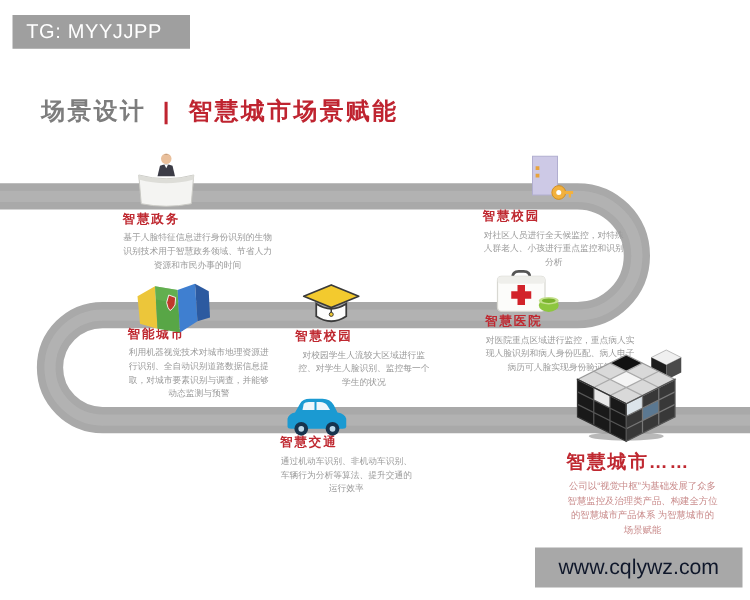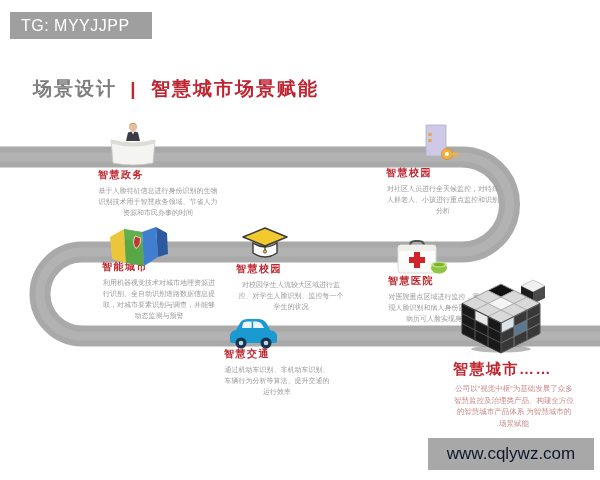--- a/index.html
+++ b/index.html
@@ -20,21 +20,21 @@
   
   .section{position:absolute;z-index:3;}
   .icon{position:absolute;}
   .sec-title{margin:0;font-size:10px;font-weight:bold;color:#bf2830;letter-spacing:1.5px;white-space:nowrap;}
   .sec-desc{margin:4px 0 0 0;font-size:7px;line-height:1.55;color:#9a9a9a;text-align:center;}
   .s1{left:98px;top:168px;width:120px;}  .s1 .icon{left:4px;top:-48px;width:62px;height:46px;}
   .s2{left:242px;top:164px;width:116px;} .s2 .icon{left:14px;top:-52px;width:36px;height:52px;}
   .s3{left:386px;top:166px;width:114px;} .s3 .icon{left:28px;top:-42px;width:46px;height:38px;}
   .s4{left:102px;top:260px;width:114px;} .s4 .icon{left:6px;top:-36px;width:62px;height:44px;}
   .s5{left:236px;top:262px;width:110px;} .s5 .icon{left:4px;top:-36px;width:50px;height:38px;}
-  .s6{left:388px;top:274px;width:120px;} .s6 .icon{left:6px;top:-36px;width:54px;height:40px;}
+  .s6{left:388px;top:250px;width:120px;} .s6 .icon{left:6px;top:-36px;width:54px;height:40px;}
   .s7{left:102px;top:344px;width:100px;} .s7 .icon{left:14px;top:-38px;width:52px;height:40px;}
   .s8{left:224px;top:347px;width:106px;} .s8 .icon{left:2px;top:-36px;width:54px;height:42px;}
   .s9{left:453px;top:348px;width:122px;margin-top:12px;} .s9 .icon{left:2px;top:-84px;width:96px;height:78px;}
   .s9 .sec-title{font-size:15px;}
   .s9 .sec-desc{color:#c98b8b;font-size:7.5px;}
   .icon svg{width:100%;height:100%;display:block;}
 </style>
 </head>
 <body>
 

